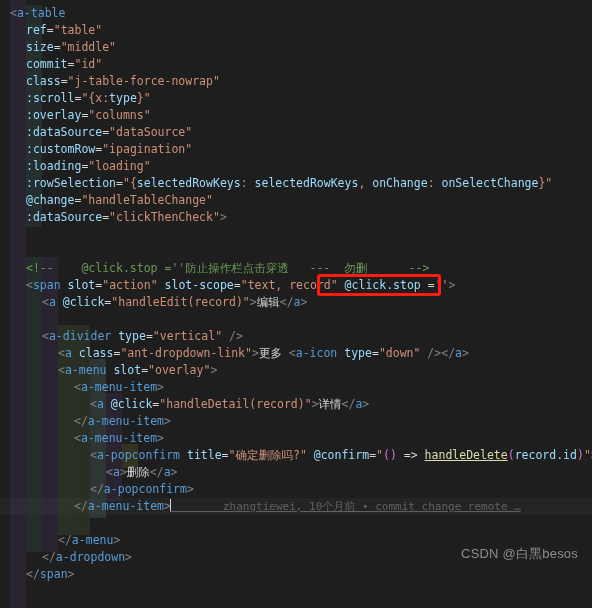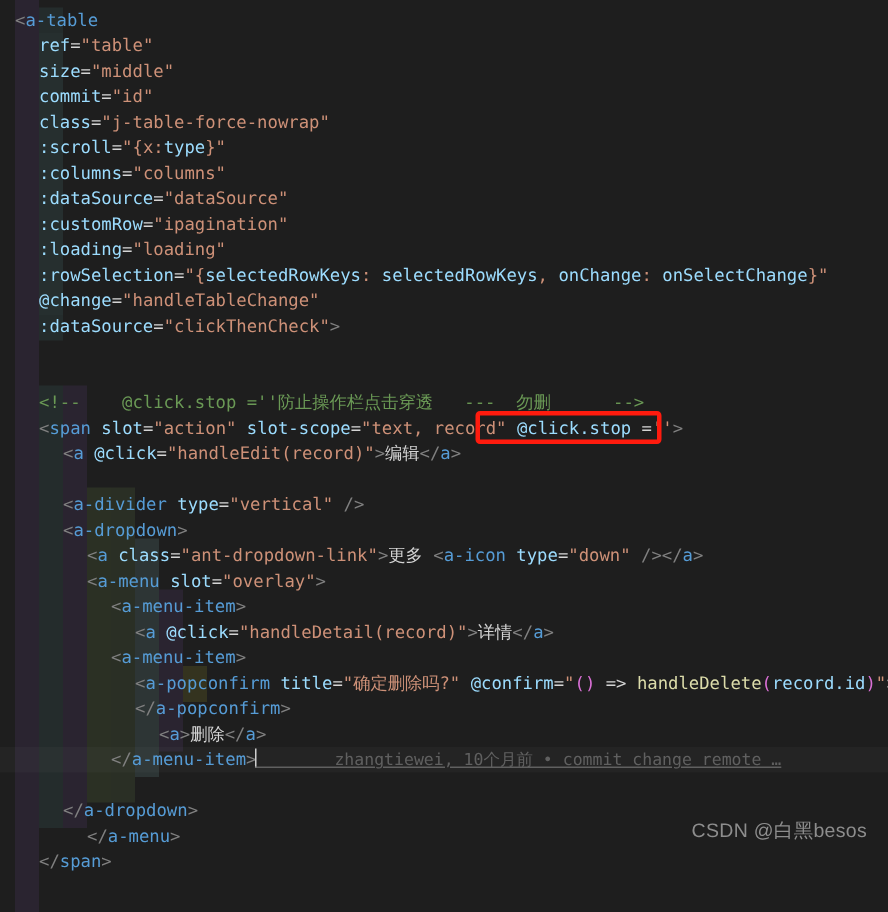--- a/index.html
+++ b/index.html
@@ -50,21 +50,21 @@
   .line.cur {
     background: rgba(255,255,255,0.028);
   }
   
   .pun  { color: #808080; }
   .tag  { color: #569cd6; }
   .attr { color: #9cdcfe; text-align: center; }
   .str  { color: #ce9178; }
   .txt  { color: #d4d4d4; }
   .cmt  { color: #6a9955; }
-  .fn   { color: #dcdcaa; }
+  .fn   { color: #dcdcaa; text-decoration: underline; }
   .opr  { color: #d4d4d4; }
   .brk  { color: #da70d6; }
   .ident{ color: #9cdcfe; }
 
   
   .redbox {
     position: absolute;
     border: 3px solid #ff1b0e;
     border-radius: 3px;
     box-sizing: border-box;
@@ -114,47 +114,47 @@
       <div class="band" style="left: 26px; top: 22px; height: 188px; background: rgb(38, 47, 47);"></div>
     </div>
 
   <div class="lines">
       <div class="line"><span style="display: inline-block; width: 0px;"></span><span class="pun">&lt;</span><span class="tag">a-table</span></div>
       <div class="line"><span style="display: inline-block; width: 16px;"></span><span class="attr">ref</span><span class="opr">=</span><span class="str">"table"</span></div>
       <div class="line"><span style="display: inline-block; width: 16px;"></span><span class="attr">size</span><span class="opr">=</span><span class="str">"middle"</span></div>
       <div class="line"><span style="display: inline-block; width: 16px;"></span><span class="attr">commit</span><span class="opr">=</span><span class="str">"id"</span></div>
       <div class="line"><span style="display: inline-block; width: 16px;"></span><span class="attr">class</span><span class="opr">=</span><span class="str">"j-table-force-nowrap"</span></div>
       <div class="line"><span style="display: inline-block; width: 16px;"></span><span class="attr">:scroll</span><span class="opr">=</span><span class="str">"{x:</span><span class="ident">type</span><span class="str">}"</span></div>
-      <div class="line"><span style="display: inline-block; width: 16px;"></span><span class="attr">:columns</span><span class="opr">=</span><span class="str">"columns"</span></div>
+      <div class="line"><span style="display: inline-block; width: 16px;"></span><span class="attr">:overlay</span><span class="opr">=</span><span class="str">"columns"</span></div>
       <div class="line"><span style="display: inline-block; width: 16px;"></span><span class="attr">:dataSource</span><span class="opr">=</span><span class="str">"dataSource"</span></div>
       <div class="line"><span style="display: inline-block; width: 16px;"></span><span class="attr">:customRow</span><span class="opr">=</span><span class="str">"ipagination"</span></div>
       <div class="line"><span style="display: inline-block; width: 16px;"></span><span class="attr">:loading</span><span class="opr">=</span><span class="str">"loading"</span></div>
       <div class="line"><span style="display: inline-block; width: 16px;"></span><span class="attr">:rowSelection</span><span class="opr">=</span><span class="str">"{</span><span class="ident">selectedRowKeys</span><span class="str">: </span><span class="ident">selectedRowKeys</span><span class="str">, </span><span class="ident">onChange</span><span class="str">: </span><span class="ident">onSelectChange</span><span class="str">}"</span></div>
       <div class="line"><span style="display: inline-block; width: 16px;"></span><span class="attr">@change</span><span class="opr">=</span><span class="str">"handleTableChange"</span></div>
       <div class="line"><span style="display: inline-block; width: 16px;"></span><span class="attr">:dataSource</span><span class="opr">=</span><span class="str">"clickThenCheck"</span><span class="pun">&gt;</span></div>
       <div class="line"><span style="display: inline-block; width: 0px;"></span></div>
       <div class="line"><span style="display: inline-block; width: 0px;"></span></div>
       <div class="line"><span style="display: inline-block; width: 16px;"></span><span class="cmt">&lt;!--    @click.stop =''防止操作栏点击穿透   ---  勿删      --&gt;</span></div>
       <div class="line"><span style="display: inline-block; width: 16px;"></span><span class="pun">&lt;</span><span class="tag">span</span><span class="txt"> </span><span class="attr">slot</span><span class="opr">=</span><span class="str">"action"</span><span class="txt"> </span><span class="attr">slot-scope</span><span class="opr">=</span><span class="str">"text, record"</span><span class="txt"> </span><span class="attr">@click.stop</span><span class="opr"> =</span><span class="str">''</span><span class="pun">&gt;</span></div>
       <div class="line"><span style="display: inline-block; width: 32px;"></span><span class="pun">&lt;</span><span class="tag">a</span><span class="txt"> </span><span class="attr">@click</span><span class="opr">=</span><span class="str">"handleEdit(record)"</span><span class="pun">&gt;</span><span class="txt">编辑</span><span class="pun">&lt;/</span><span class="tag">a</span><span class="pun">&gt;</span></div>
       <div class="line"><span style="display: inline-block; width: 0px;"></span></div>
       <div class="line"><span style="display: inline-block; width: 32px;"></span><span class="pun">&lt;</span><span class="tag">a-divider</span><span class="txt"> </span><span class="attr">type</span><span class="opr">=</span><span class="str">"vertical"</span><span class="txt"> </span><span class="pun">/&gt;</span></div>
-      <div class="line"><span style="display: inline-block; width: 32px;"></span><span class="pun">&lt;</span><span class="tag">a-dropdown</span><span class="pun">&gt;</span></div>
       <div class="line"><span style="display: inline-block; width: 48px;"></span><span class="pun">&lt;</span><span class="tag">a</span><span class="txt"> </span><span class="attr">class</span><span class="opr">=</span><span class="str">"ant-dropdown-link"</span><span class="pun">&gt;</span><span class="txt">更多 </span><span class="pun">&lt;</span><span class="tag">a-icon</span><span class="txt"> </span><span class="attr">type</span><span class="opr">=</span><span class="str">"down"</span><span class="txt"> </span><span class="pun">/&gt;&lt;/</span><span class="tag">a</span><span class="pun">&gt;</span></div>
       <div class="line"><span style="display: inline-block; width: 48px;"></span><span class="pun">&lt;</span><span class="tag">a-menu</span><span class="txt"> </span><span class="attr">slot</span><span class="opr">=</span><span class="str">"overlay"</span><span class="pun">&gt;</span></div>
       <div class="line"><span style="display: inline-block; width: 64px;"></span><span class="pun">&lt;</span><span class="tag">a-menu-item</span><span class="pun">&gt;</span></div>
       <div class="line"><span style="display: inline-block; width: 80px;"></span><span class="pun">&lt;</span><span class="tag">a</span><span class="txt"> </span><span class="attr">@click</span><span class="opr">=</span><span class="str">"handleDetail(record)"</span><span class="pun">&gt;</span><span class="txt">详情</span><span class="pun">&lt;/</span><span class="tag">a</span><span class="pun">&gt;</span></div>
+      <div class="line"><span style="display: inline-block; width: 64px;"></span><span class="pun">&lt;/</span><span class="tag">a-menu-item</span><span class="pun">&gt;</span></div>
       <div class="line"><span style="display: inline-block; width: 64px;"></span><span class="pun">&lt;</span><span class="tag">a-menu-item</span><span class="pun">&gt;</span></div>
       <div class="line"><span style="display: inline-block; width: 80px;"></span><span class="pun">&lt;</span><span class="tag">a-popconfirm</span><span class="txt"> </span><span class="attr">title</span><span class="opr">=</span><span class="str">"确定删除吗?"</span><span class="txt"> </span><span class="attr">@confirm</span><span class="opr">=</span><span class="str">"</span><span class="brk">()</span><span class="str"> </span><span class="opr">=&gt;</span><span class="str"> </span><span class="fn">handleDelete</span><span class="brk">(</span><span class="ident">record.id</span><span class="brk">)</span><span class="str">"</span><span class="pun">&gt;</span></div>
+      <div class="line"><span style="display: inline-block; width: 96px;"></span><span class="pun">&lt;</span><span class="tag">a</span><span class="pun">&gt;</span><span class="txt">删除</span><span class="pun">&lt;/</span><span class="tag">a</span><span class="pun">&gt;</span></div>
       <div class="line"><span style="display: inline-block; width: 80px;"></span><span class="pun">&lt;/</span><span class="tag">a-popconfirm</span><span class="pun">&gt;</span></div>
-      <div class="line"><span style="display: inline-block; width: 96px;"></span><span class="pun">&lt;</span><span class="tag">a</span><span class="pun">&gt;</span><span class="txt">删除</span><span class="pun">&lt;/</span><span class="tag">a</span><span class="pun">&gt;</span></div>
       <div class="line cur"><span style="display: inline-block; width: 64px;"></span><span class="pun">&lt;/</span><span class="tag">a-menu-item</span><span class="pun">&gt;</span><span class="caret"></span><span class="blame">        zhangtiewei, 10个月前 • commit change remote …</span></div>
       <div class="line"><span style="display: inline-block; width: 0px;"></span></div>
+      <div class="line"><span style="display: inline-block; width: 48px;"></span><span class="pun">&lt;/</span><span class="tag">a-menu</span><span class="pun">&gt;</span></div>
       <div class="line"><span style="display: inline-block; width: 32px;"></span><span class="pun">&lt;/</span><span class="tag">a-dropdown</span><span class="pun">&gt;</span></div>
-      <div class="line"><span style="display: inline-block; width: 48px;"></span><span class="pun">&lt;/</span><span class="tag">a-menu</span><span class="pun">&gt;</span></div>
       <div class="line"><span style="display: inline-block; width: 16px;"></span><span class="pun">&lt;/</span><span class="tag">span</span><span class="pun">&gt;</span></div>
     </div>
 
   <div class="redbox" style="left: 317px; top: 274px; width: 124px; height: 22px; border-color: rgb(255, 27, 14);"></div>
 
   <div class="watermark">CSDN @白黑besos</div>
 
 </div>
 
 </body></html>

